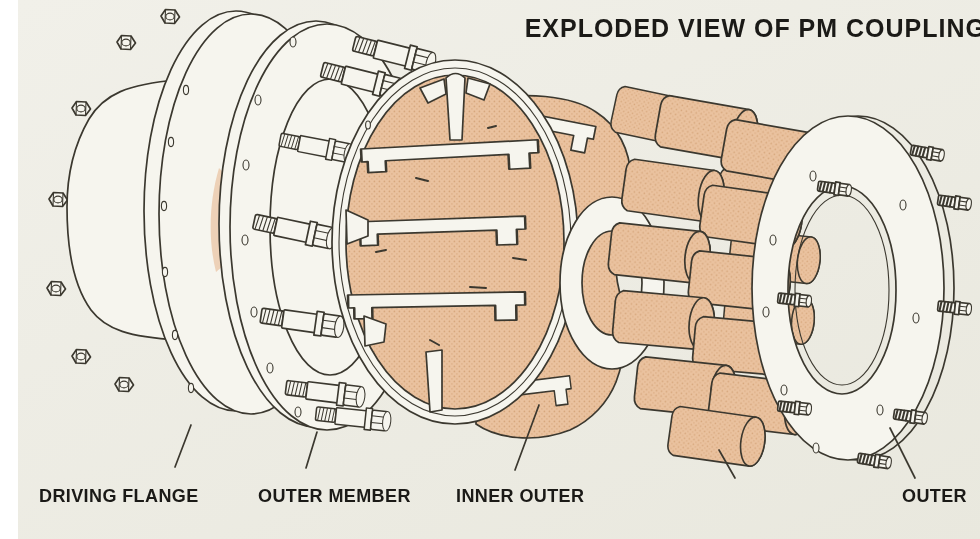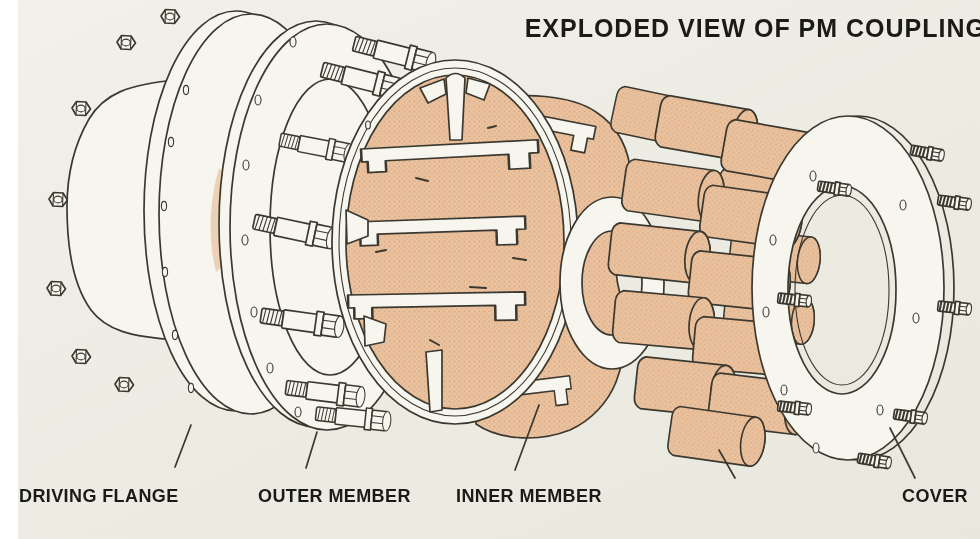--- a/index.html
+++ b/index.html
@@ -201,17 +201,17 @@
       <path d="M173,425 L157,467"></path>
       <path d="M299,432 L288,468"></path>
       <path d="M521,405 L497,470"></path>
       <path d="M701,450 L717,478"></path>
       <path d="M872,428 L897,478"></path>
     </g>
   </svg>
 
   <div class="fig-title">EXPLODED VIEW OF PM COUPLING</div>
 
-  <div class="part-label" style="left:1px">DRIVING FLANGE</div>
+  <div class="part-label" style="left:21px">DRIVING FLANGE</div>
   <div class="part-label" style="left:240px">OUTER MEMBER</div>
-  <div class="part-label" style="left:438px">INNER MEMBER</div>
-  <div class="part-label" style="left:884px">COVER</div>
+  <div class="part-label" style="left:438px">INNER OUTER</div>
+  <div class="part-label" style="left:884px">OUTER</div>
 </div>
 
 </body></html>

